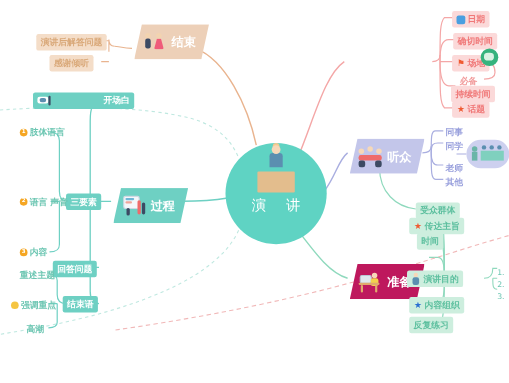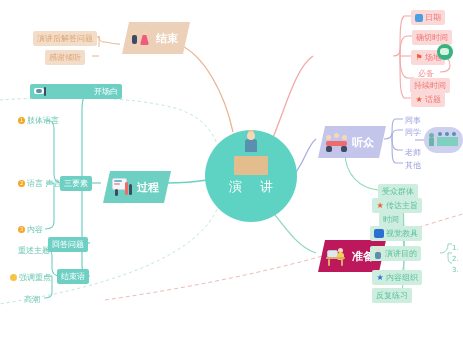--- a/index.html
+++ b/index.html
@@ -47,20 +47,21 @@
   .illus{width:22px;height:20px;position:relative;flex:0 0 auto;}
 
   
   .fig{position:absolute;border-radius:2px;}
 
   
   .leaf{
     position:absolute;font-size:8px;white-space:nowrap;
     padding:2px 4px;border-radius:2px;display:flex;align-items:center;gap:2px;
     box-sizing:border-box;
+    font-weight:bold;
   }
   .leaf.pink{background:#fbd9d9;color:#f07878;}
   .leaf.pinkline{background:transparent;color:#f29a9a;}
   .leaf.green{background:#cdeede;color:#5cbf9e;}
   .leaf.greenfill{background:#6ed0c3;color:#ffffff;gap:46px;}
   .leaf.greentext{background:transparent;color:#6cc6b2;}
   .leaf.tan{background:#f4ddc8;color:#d9a878;}
   .leaf.blue{background:transparent;color:#9aa1dd;}
 
   .badge{width:7px;height:7px;border-radius:50%;display:inline-block;flex:0 0 auto;font-size:5px;color:#fff;text-align:center;line-height:7px;}
@@ -297,24 +298,20 @@
   <div class="leaf green" style="left:378px;top:184px;">
     <span>受众群体</span>
   </div>
   <div class="leaf green" style="left:372px;top:198px;">
     <span class="badge star">★</span>
     <span>传达主旨</span>
   </div>
   <div class="leaf green" style="left:379px;top:212px;">
     <span>时间</span>
   </div>
-  <div class="leaf green" style="left:370px;top:226px;">
-    <span class="badge mon"></span>
-    <span>视觉教具</span>
-  </div>
   <div class="leaf green" style="left:370px;top:246px;">
     <span class="illus" style="width:9px;height:11px;">
       <span class="fig" style="left:2px;top:0;width:4px;height:4px;border-radius:50%;background:#f6d8b8;"></span>
       <span class="fig" style="left:1px;top:4px;width:6px;height:7px;background:#5b8fb0;"></span>
     </span>
     <span>演讲目的</span>
   </div>
   <div class="numlist">
     <div>1.</div>
     <div>2.</div>

